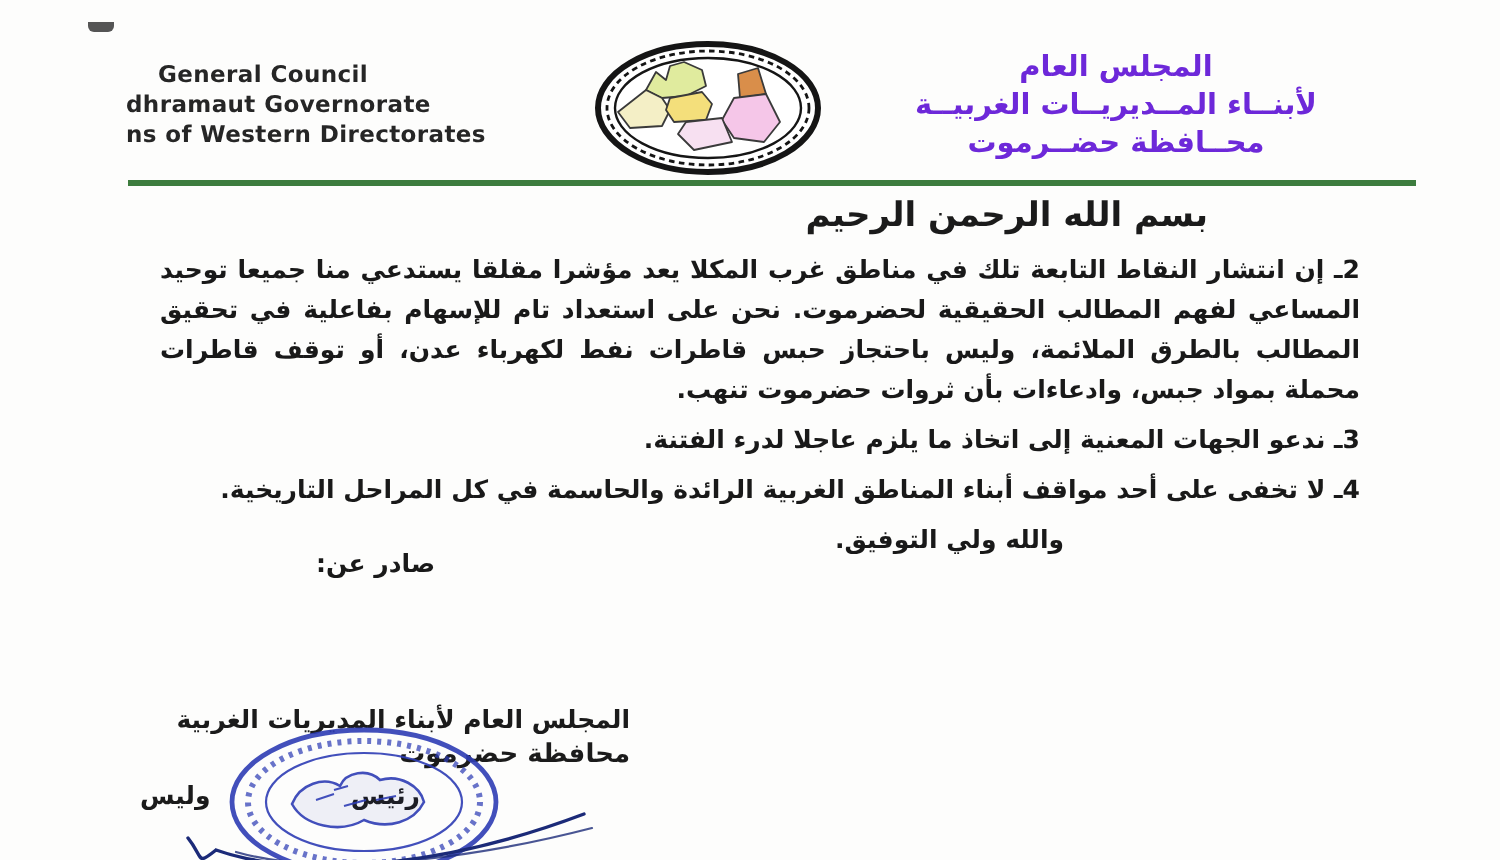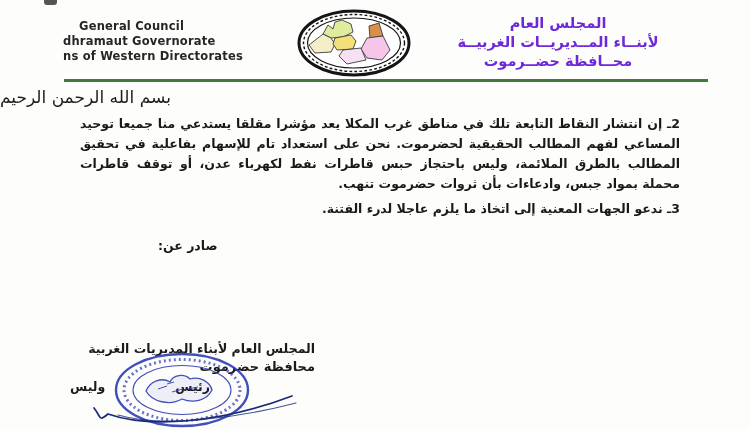--- a/index.html
+++ b/index.html
@@ -1,35 +1,35 @@
 <!DOCTYPE html>
 <html lang="ar"><head>
 <meta charset="utf-8">
 <style>
   html,body{margin:0;padding:0;}
   body{
     width:750px;height:430px;position:relative;overflow:hidden;
     background:#fdfdfc;color:#1b1b1b;
     font-family:"DejaVu Sans",sans-serif;
   }
-  .page{position:absolute;inset:0;}
+  .page{position:absolute;inset:0;margin-top:11px;}
 
   
   .artifact{position:absolute;left:44px;top:0;width:13px;height:5px;background:#2a2a2a;opacity:.8;border-radius:0 0 3px 3px;}
 
   
   .header-en{position:absolute;left:63px;top:19px;font-size:11.5px;font-weight:bold;color:#262626;line-height:15px;letter-spacing:.2px;}
   .header-en span{display:block;}
   .header-en .l1{padding-left:16px;}
   .logo{position:absolute;left:295px;top:8px;width:118px;height:70px;}
   .header-ar{position:absolute;right:52px;top:14px;width:280px;text-align:center;direction:rtl;font-weight:bold;font-size:14.5px;line-height:19px;color:#6d28d9;}
   .header-ar span{display:block;}
   .rule{position:absolute;left:64px;top:79px;width:644px;height:2.5px;background:#3d7c3e;}
 
-  .bismillah{position:absolute;left:0;top:87px;width:604px;text-align:left;font-size:17px;font-weight:normal;letter-spacing:1px;}
+  .bismillah{position:absolute;left:0;top:87px;width:604px;text-align:right;font-size:17px;font-weight:bold;letter-spacing:1px;}
 
   
   .doc-body{position:absolute;left:80px;top:114px;width:600px;direction:rtl;text-align:justify;font-size:12.5px;font-weight:bold;line-height:20px;color:#191919;}
   .doc-body p{margin:0 0 5px 0;}
   .closing{position:relative;height:20px;margin-top:4px;}
   .tawfiq{position:absolute;right:148px;top:0;}
   .sader{position:absolute;left:78px;top:12px;}
 
   
   .sign-block{position:absolute;left:70px;top:341px;width:245px;direction:rtl;z-index:1;}
@@ -73,21 +73,23 @@
     <span>محــافظة حضــرموت</span>
   </div>
 
   <div class="rule"></div>
 
   <div class="bismillah">بسم الله الرحمن الرحيم</div>
 
   <div class="doc-body">
     <p>2ـ إن انتشار النقاط التابعة تلك في مناطق غرب المكلا يعد مؤشرا مقلقا يستدعي منا جميعا توحيد المساعي لفهم المطالب الحقيقية لحضرموت. نحن على استعداد تام للإسهام بفاعلية في تحقيق المطالب بالطرق الملائمة، وليس باحتجاز حبس قاطرات نفط لكهرباء عدن، أو توقف قاطرات محملة بمواد جبس، وادعاءات بأن ثروات حضرموت تنهب.</p>
     <p>3ـ ندعو الجهات المعنية إلى اتخاذ ما يلزم عاجلا لدرء الفتنة.</p>
+    <p>4ـ لا تخفى على أحد مواقف أبناء المناطق الغربية الرائدة والحاسمة في كل المراحل التاريخية.</p>
     <div class="closing">
+      <span class="tawfiq">والله ولي التوفيق.</span>
       <span class="sader">صادر عن:</span>
     </div>
   </div>
 
   <div class="sign-block">
     <div class="issuer1">المجلس العام لأبناء المديريات الغربية</div>
     <div class="issuer2">محافظة حضرموت</div>
     <div class="sig-row">
       <span>رئيس</span>
       <span>وليس</span>

